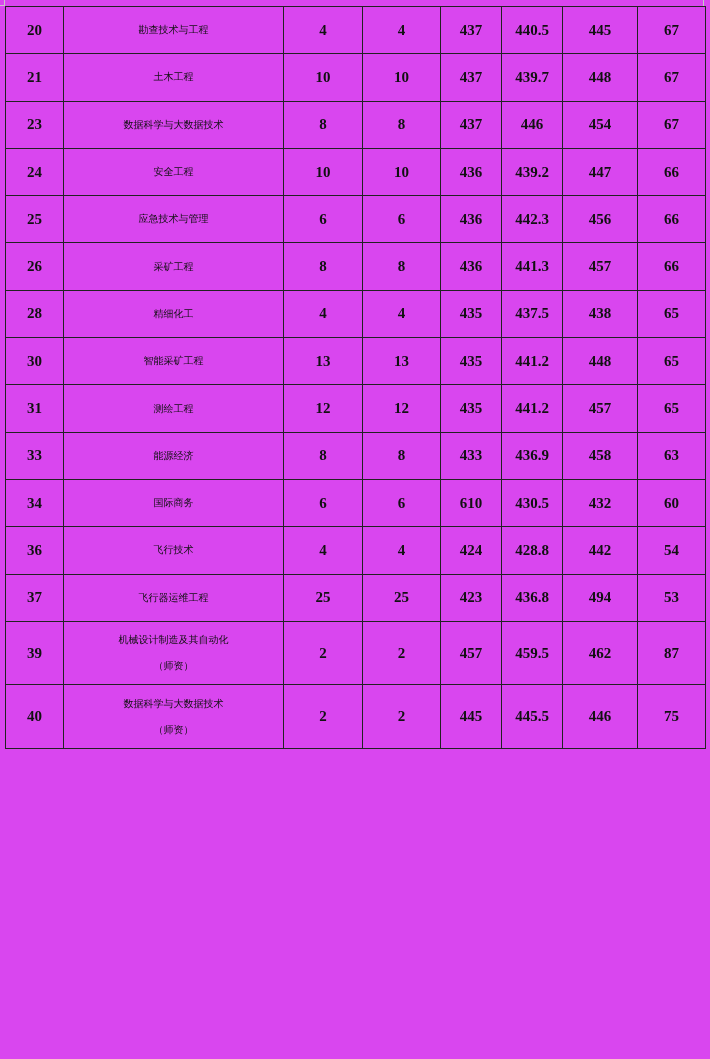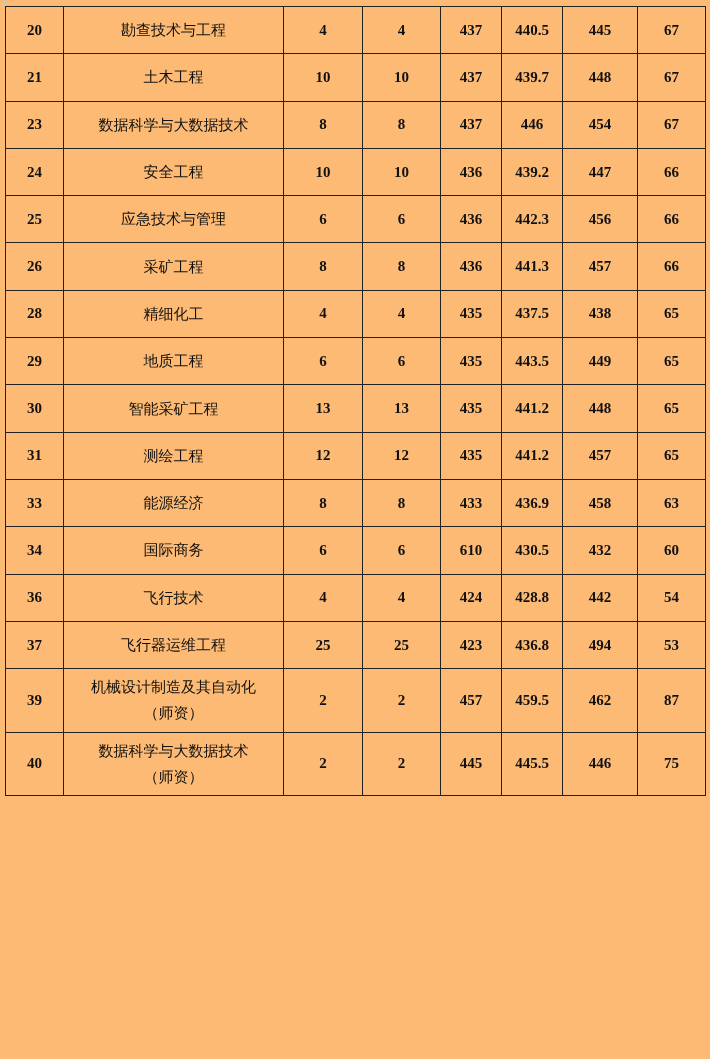--- a/index.html
+++ b/index.html
@@ -7,21 +7,21 @@
       padding: 0;
       background: #ffffff;
       width: 710px;
       height: 1059px;
       overflow: hidden;
     }
     .page {
       position: relative;
       width: 710px;
       height: 1059px;
-      background: #fdba74;
+      background: #d946ef;
     }
     .corner-mark {
       position: absolute;
       left: 4px;
       top: 0;
       width: 1px;
       height: 6px;
       background: #c8c8c8;
     }
     .corner-mark-h {
@@ -55,21 +55,21 @@
       padding: 0;
       color: #111111;
     }
     td.num {
       font-family: "Liberation Serif", "DejaVu Serif", serif;
       font-weight: bold;
       font-size: 15px;
     }
     td.name {
       font-family: Liberation Serif, serif;
-      font-size: 15px;
+      font-size: 10px;
       line-height: 26px;
       font-weight: normal;
       color: #1a1a1a;
     }
     tr.row-std td { height: 46.3px; }
     tr.row-tall td { height: 62.5px; }
     .name-line { display: block; }
   </style>
 </head>
 <body>
@@ -184,33 +184,20 @@
 
     </td>
     <td class="num">4</td>
     <td class="num">4</td>
     <td class="num">435</td>
     <td class="num">437.5</td>
     <td class="num">438</td>
     <td class="num">65</td>
   </tr>
 
-  <tr class="row-std">
-    <td class="num">29</td>
-    <td class="name">
-      <span class="name-line">地质工程</span>
-
-    </td>
-    <td class="num">6</td>
-    <td class="num">6</td>
-    <td class="num">435</td>
-    <td class="num">443.5</td>
-    <td class="num">449</td>
-    <td class="num">65</td>
-  </tr>
 
   <tr class="row-std">
     <td class="num">30</td>
     <td class="name">
       <span class="name-line">智能采矿工程</span>
 
     </td>
     <td class="num">13</td>
     <td class="num">13</td>
     <td class="num">435</td>

